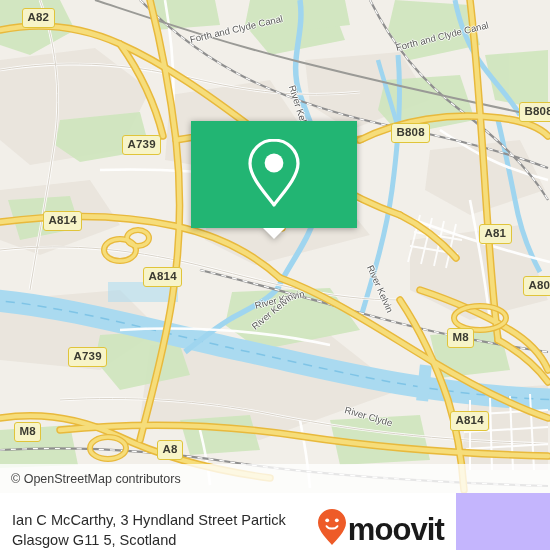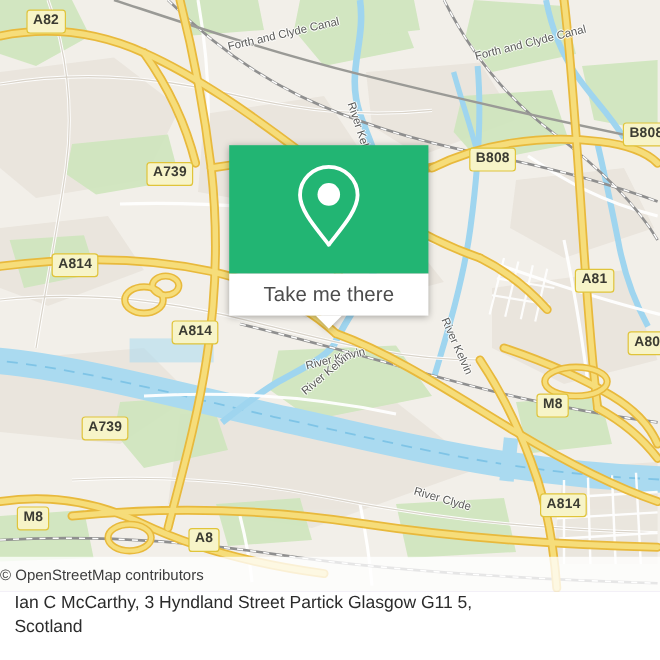--- a/index.html
+++ b/index.html
@@ -74,20 +74,21 @@
     width: 550px;
     height: 29px;
     background: rgba(255,255,255,0.78);
     display: flex;
     align-items: center;
   }
   #attribution .attr-text {
     font-family: "Liberation Sans", sans-serif;
     font-size: 12.5px;
     color: #3d3d3d;
+    padding-left: 11px;
   }
 
   
   #callout {
     position: absolute;
     left: 191px;
     top: 121px;
     width: 166px;
     filter: drop-shadow(0 1px 3px rgba(0,0,0,0.33));
   }
@@ -121,25 +122,25 @@
     border-left: 11px solid transparent;
     border-right: 11px solid transparent;
     border-top: 11px solid #ffffff;
   }
 
   
   #footer {
     position: absolute;
     left: 0;
     top: 493px;
-    width: 550px;
+    width: 456px;
     height: 57px;
     background: #ffffff;
     display: flex;
-    align-items: flex-start;
+    align-items: flex-end;
     justify-content: space-between;
   }
   #footer-address {
     font-family: "Liberation Sans", sans-serif;
     font-size: 14.6px;
     line-height: 20px;
     color: #2b2b2b;
     padding-left: 12px;
     max-width: 400px;
   }
@@ -368,25 +369,33 @@
 
     <div id="callout">
       <div id="callout-green">
         <span>
           <svg width="60" height="74" viewBox="0 0 60 74" xmlns="http://www.w3.org/2000/svg">
             <path d="M30 4 C16.8 4 6 14.6 6 27.6 C6 41.5 22 58 30 69 C38 58 54 41.5 54 27.6 C54 14.6 43.2 4 30 4 Z" fill="none" stroke="#ffffff" stroke-width="3.2" stroke-linejoin="round"></path>
             <circle cx="30" cy="27" r="9.4" fill="#ffffff"></circle>
           </svg>
         </span>
       </div>
-      <div id="callout-white">
-        <span id="callout-label">Take me there</span>
-      </div>
       <div id="callout-tail"></div>
     </div>
 
   </div>
 
   <div id="footer">
     <div id="footer-address">Ian C McCarthy, 3 Hyndland Street Partick Glasgow G11 5, Scotland</div>
+    <div id="brand">
+      <span>
+        <svg width="30" height="38" viewBox="0 0 30 38" xmlns="http://www.w3.org/2000/svg">
+          <path d="M15 1 C7.3 1 1 7.1 1 14.7 C1 23.2 11 32 15 37 C19 32 29 23.2 29 14.7 C29 7.1 22.7 1 15 1 Z" fill="#ee5b28"></path>
+          <circle cx="10.2" cy="12.3" r="1.9" fill="#ffffff"></circle>
+          <circle cx="19.8" cy="12.3" r="1.9" fill="#ffffff"></circle>
+          <path d="M9.6 18.2 C11.6 21.4 18.4 21.4 20.4 18.2" fill="none" stroke="#ffffff" stroke-width="2" stroke-linecap="round"></path>
+        </svg>
+      </span>
+      <span id="brand-word">moovit</span>
+    </div>
   </div>
 
 </div>
 
 </body></html>

